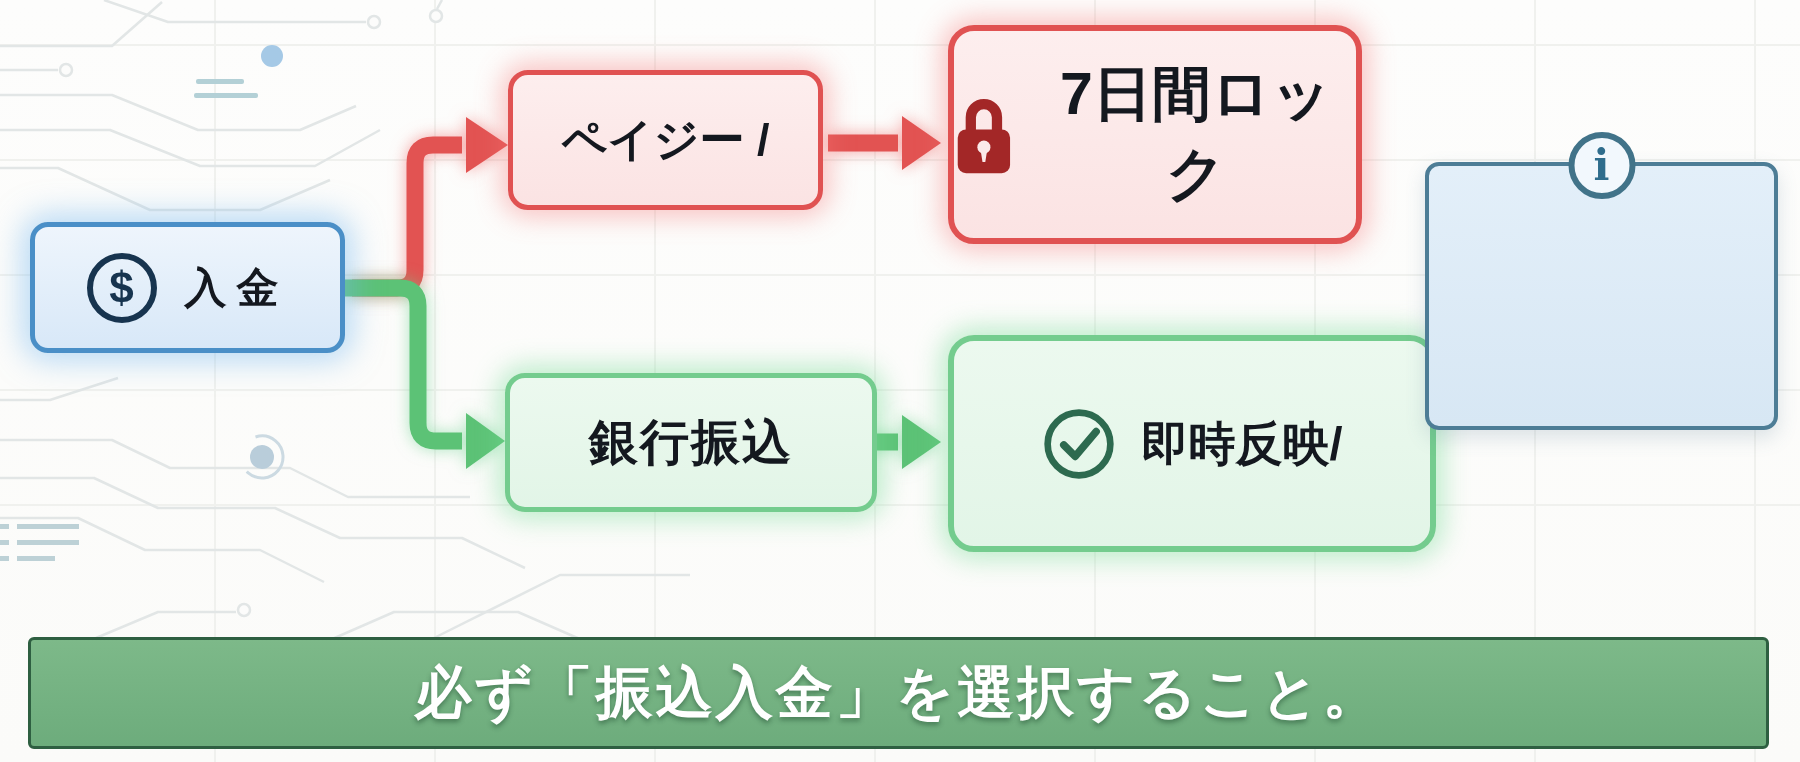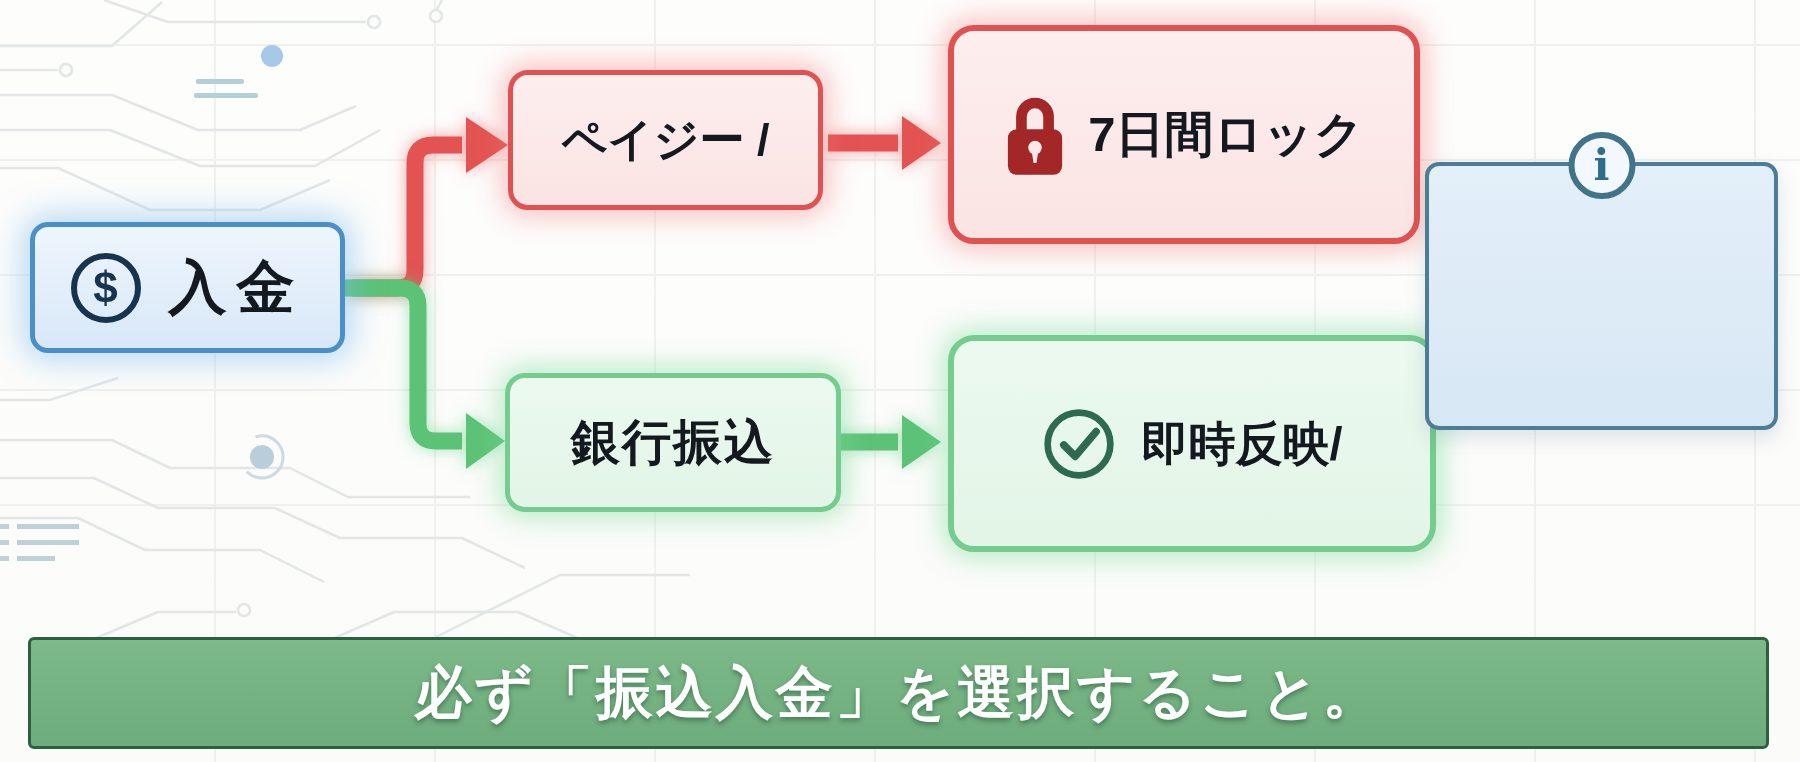--- a/index.html
+++ b/index.html
@@ -24,37 +24,37 @@
     left:30px; top:222px; width:315px; height:131px;
     background:linear-gradient(180deg,#eef5fc 0%,#d8e8f8 100%);
     border:5px solid #4a8fc7; border-radius:18px; gap:28px;
     box-shadow:0 0 30px 8px rgba(120,185,240,.5);
   }
   .dollar-badge {
     width:70px; height:70px; border:6px solid #17344f; border-radius:50%;
     display:flex; align-items:center; justify-content:center;
     font-size:44px; font-weight:800; color:#17344f; line-height:1;
   }
-  .start-label { font-size:58px; letter-spacing:10px; }
+  .start-label { font-size:42px; letter-spacing:10px; }
 
   .node-red {
     background:linear-gradient(180deg,#fdeeee 0%,#fbe3e3 100%);
     border:5px solid #e05252;
     box-shadow:0 0 26px 7px rgba(245,120,120,.42);
   }
   .node-green {
     background:linear-gradient(180deg,#ecf9ef 0%,#e2f5e7 100%);
     border:5px solid #74cc8e;
     box-shadow:0 0 26px 7px rgba(120,220,150,.48);
   }
   .node-payeasy { left:508px; top:70px; width:315px; height:140px; border-radius:20px;
                   flex-direction:column; font-size:45px; line-height:1.28; }
-  .node-lock    { left:948px; top:25px; width:472px; height:219px; border-width:6px;
-                  border-radius:26px; gap:22px; font-size:49px; }
-  .node-bank    { left:505px; top:373px; width:336px; height:139px; border-radius:20px;
+  .node-lock    { left:948px; top:25px; width:414px; height:219px; border-width:6px;
+                  border-radius:26px; gap:22px; font-size:59px; }
+  .node-bank    { left:505px; top:373px; width:372px; height:139px; border-radius:20px;
                   font-size:49px; letter-spacing:2px; }
   .node-instant { left:948px; top:335px; width:488px; height:217px; border-width:6px;
                   border-radius:26px; gap:24px; font-size:47px; }
   .stack { display:flex; flex-direction:column; line-height:1.3; }
 
   .note-box {
     position:absolute; left:1425px; top:162px; width:353px; height:268px;
     background:linear-gradient(180deg,#e3eff9 0%,#d7e7f4 100%);
     border:4px solid #4d7d96; border-radius:14px;
     box-shadow:0 8px 20px rgba(70,110,140,.18);

